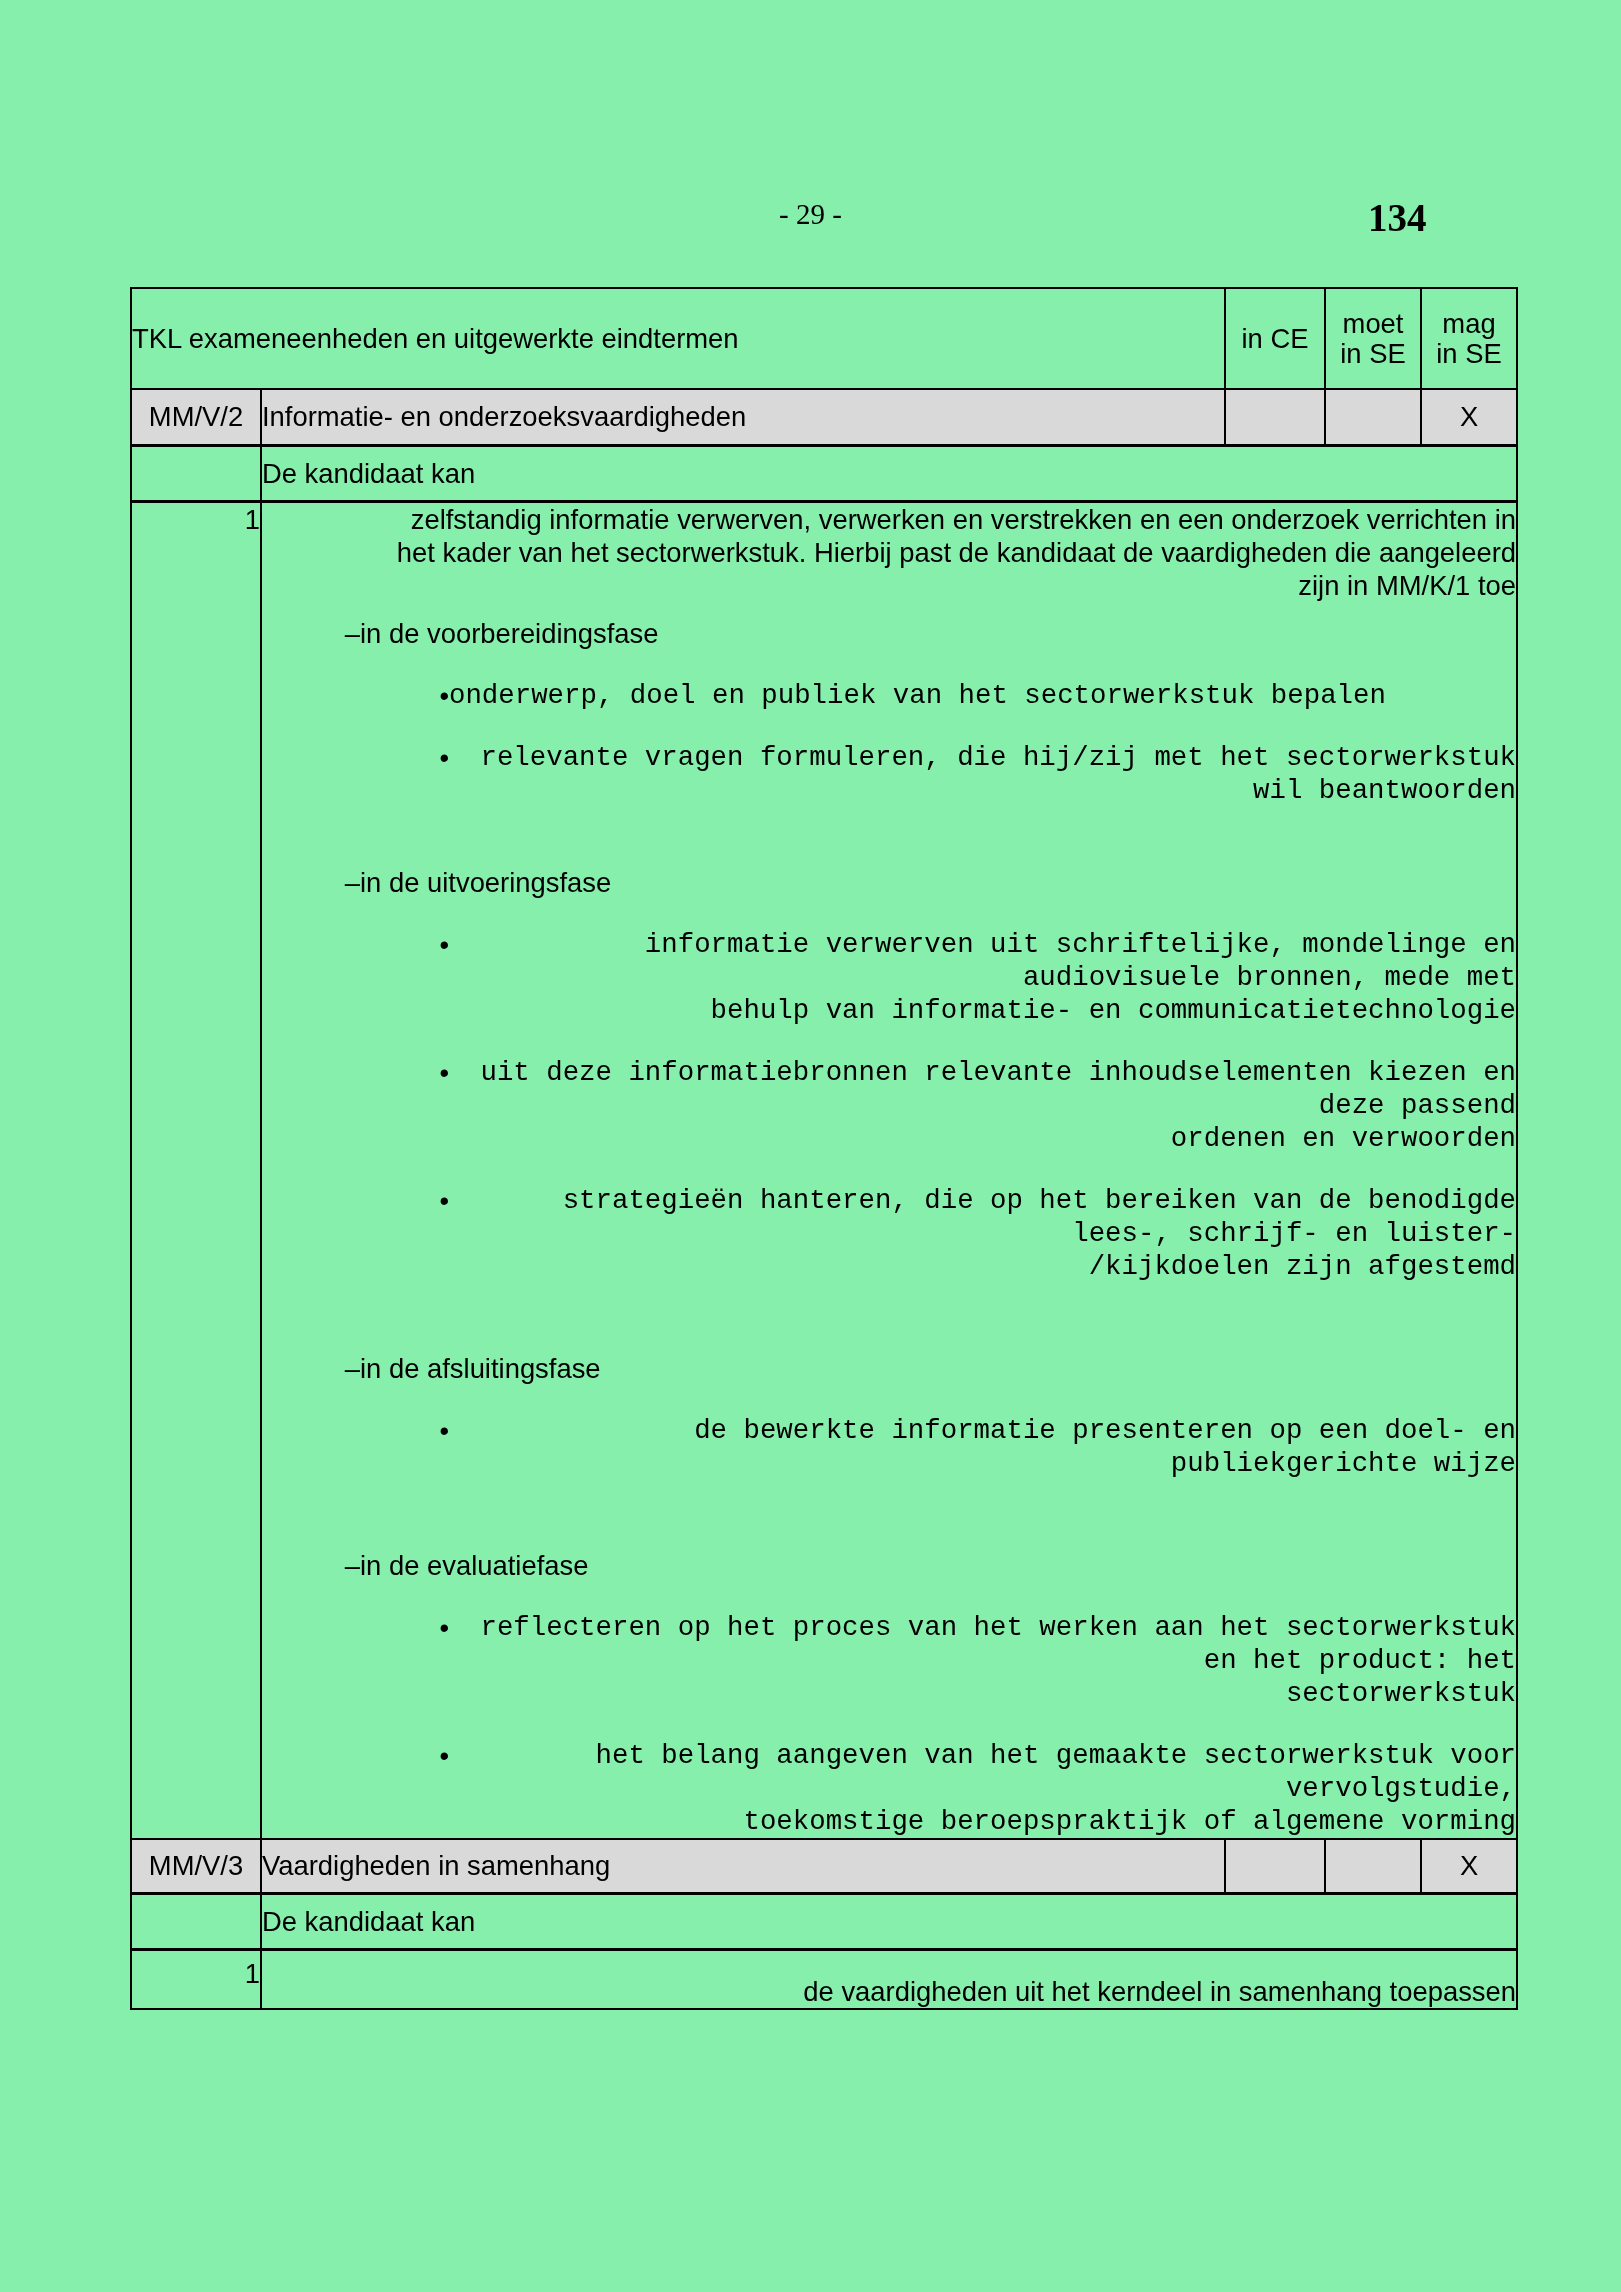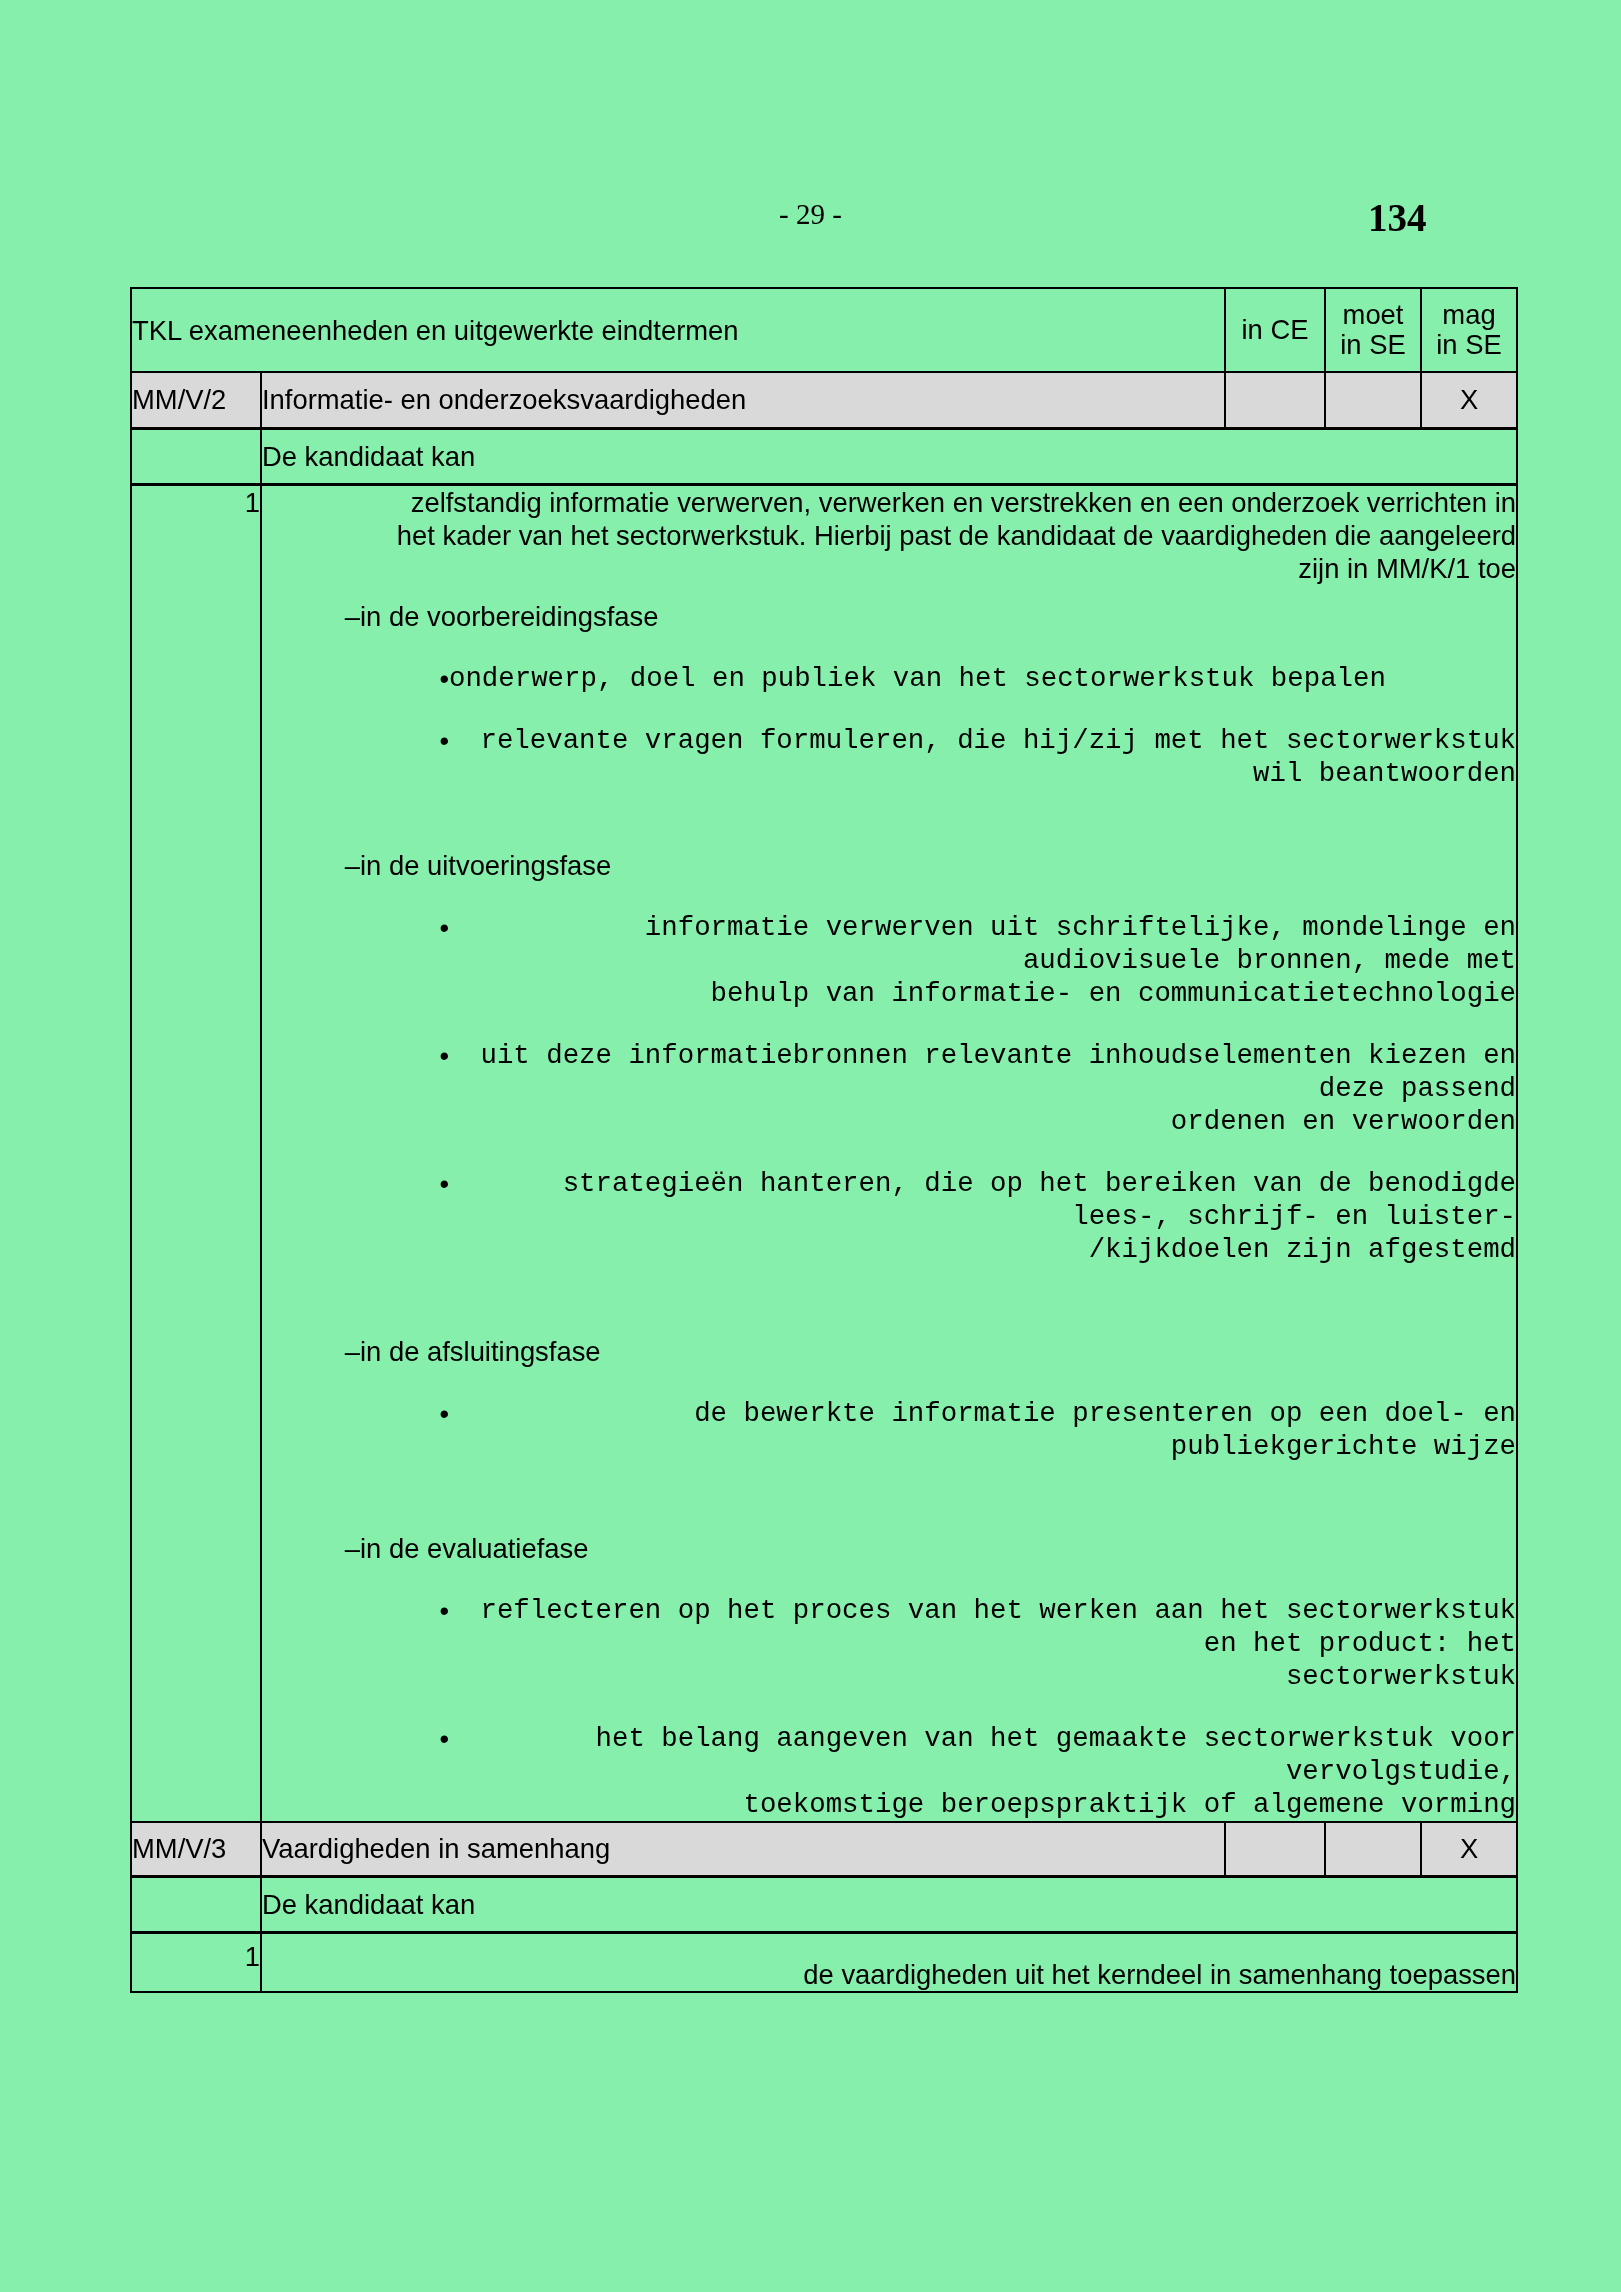--- a/index.html
+++ b/index.html
@@ -50,21 +50,21 @@
     font-size: 27.4px;
     line-height: 33px;
   }
   table.exam td, table.exam th {
     border: 2px solid #000000;
     padding: 0;
     color: #000000;
     font-weight: normal;
     overflow: hidden;
   }
-  tr.r-head   { height: 84px; }
+  tr.r-head   { height: 101px; }
   tr.r-sec    { height: 56px; }
   tr.r-kan    { height: 56px; }
   tr.r-c1     { height: 1161px; }
   tr.r-sec2   { height: 54px; }
   tr.r-c2     { height: 51px; }
   tr.thickb td, tr.thickb th { border-bottom-width: 3.9px; }
   tr.shaded td { background: #d9d9d9; }
   th.tbl-title {
     text-align: left;
     vertical-align: middle;
@@ -74,21 +74,21 @@
   }
   th.colhead {
     text-align: center;
     vertical-align: middle;
     font-weight: bold;
     font-size: 27.4px;
     line-height: 30px;
   }
   .pre { white-space: pre-line; }
   td.code {
-    text-align: left;
+    text-align: center;
     vertical-align: middle;
     font-size: 27.4px;
     margin-left: 16px;
   }
   td.sec-title {
     text-align: left;
     vertical-align: middle;
     padding-left: 7.8px;
     font-size: 27.4px;
   }

